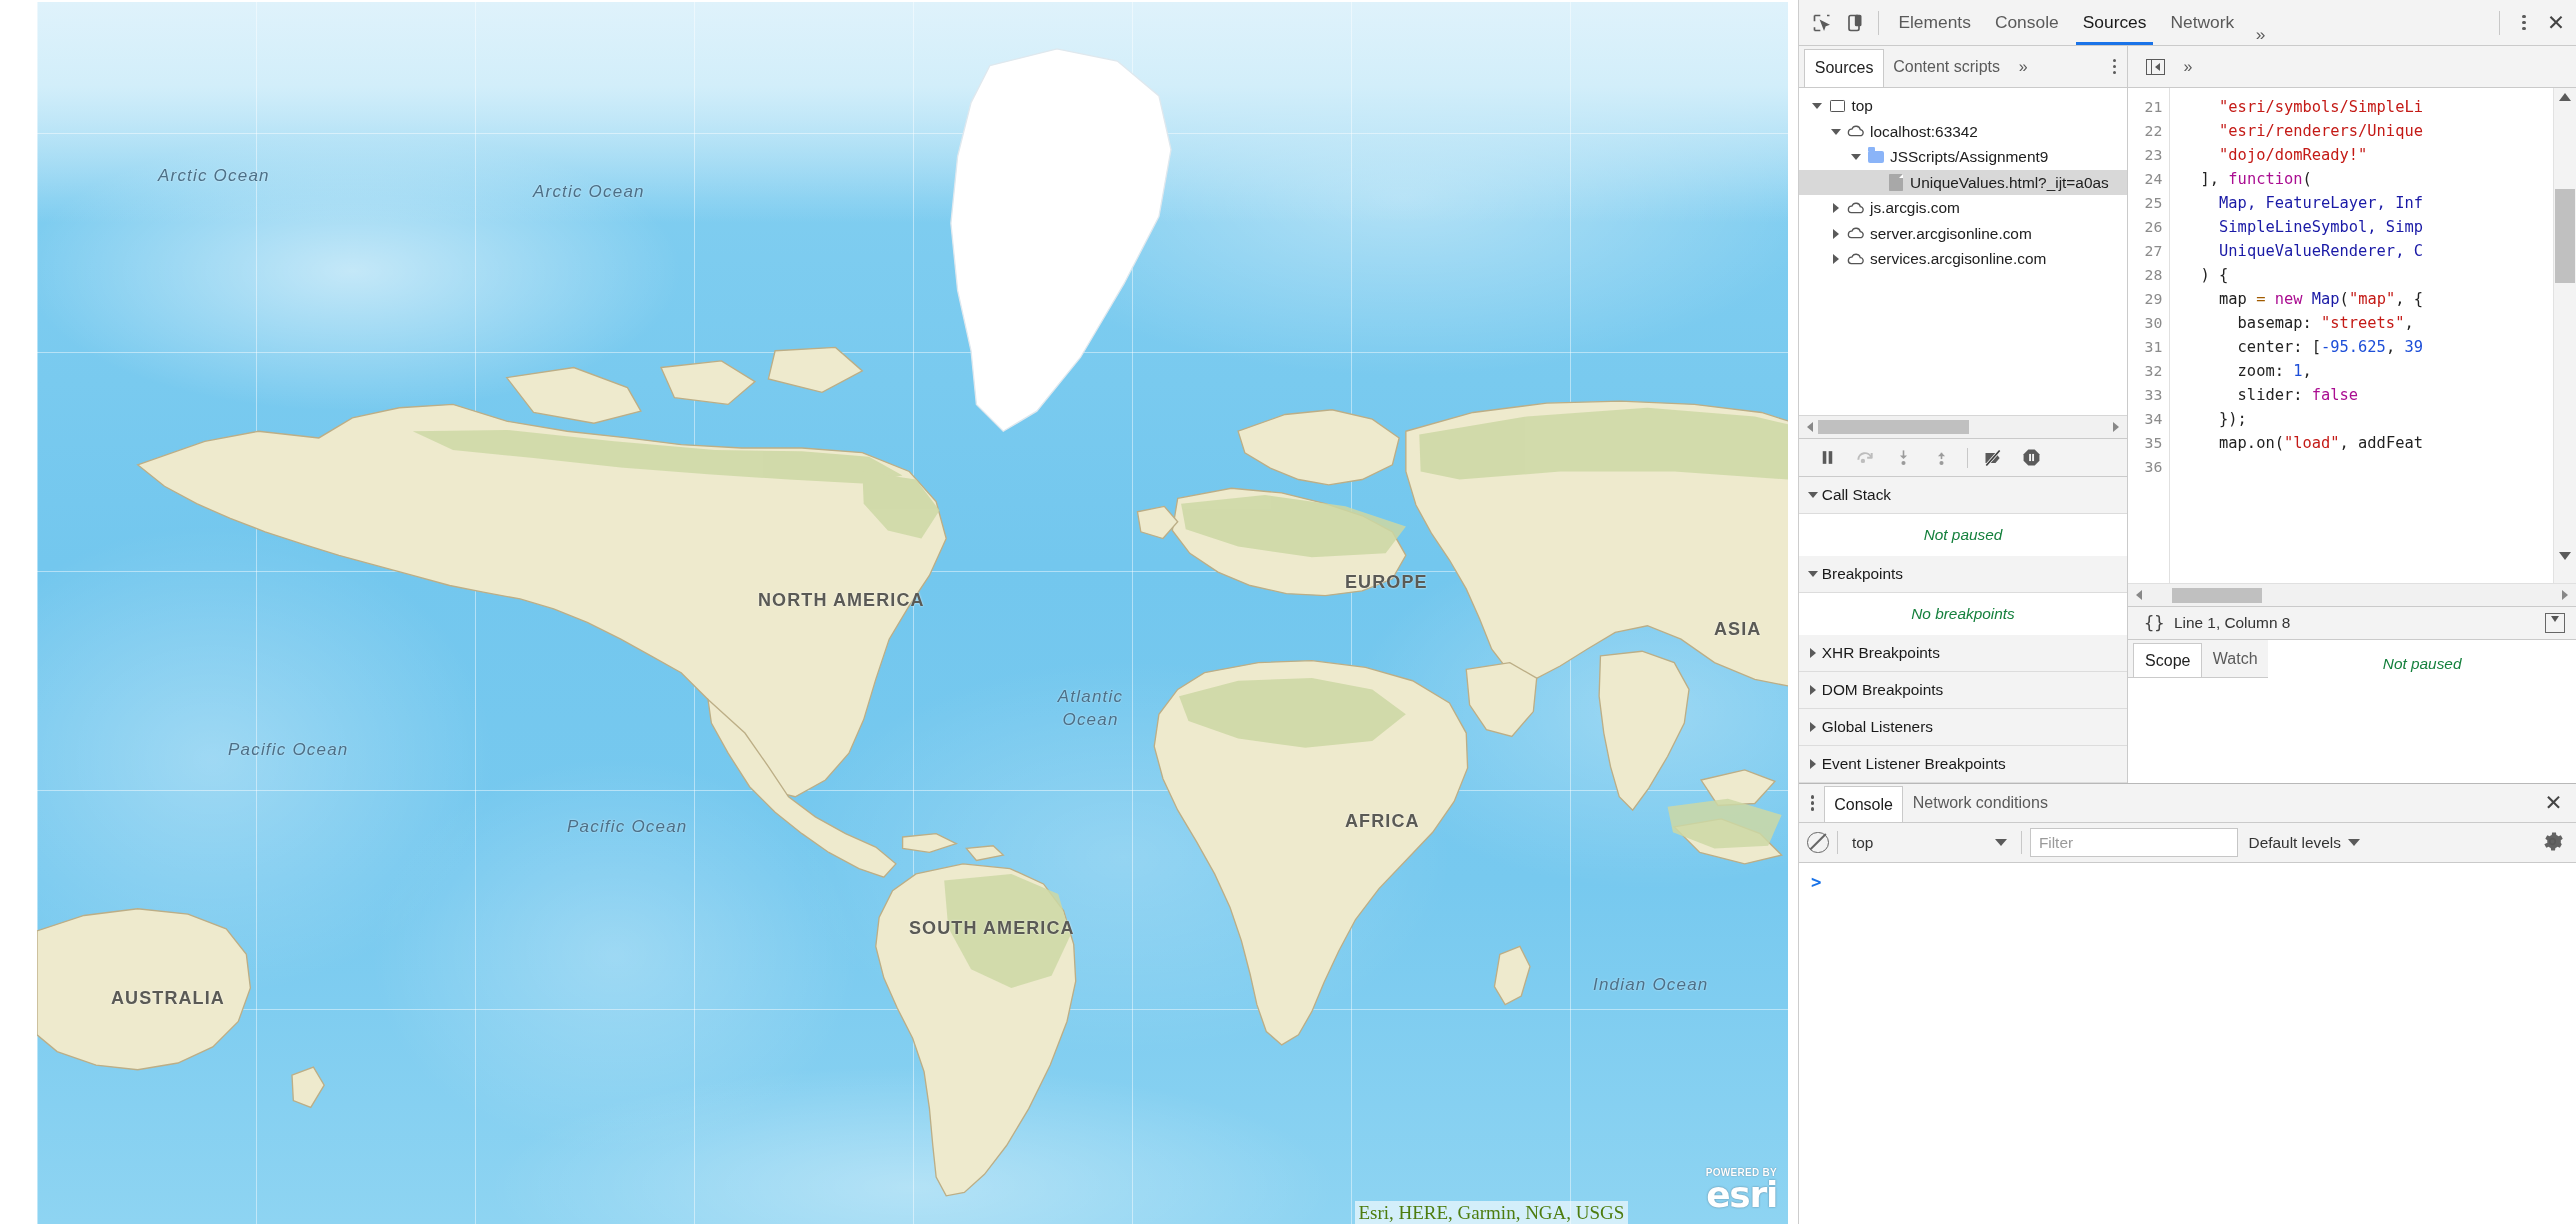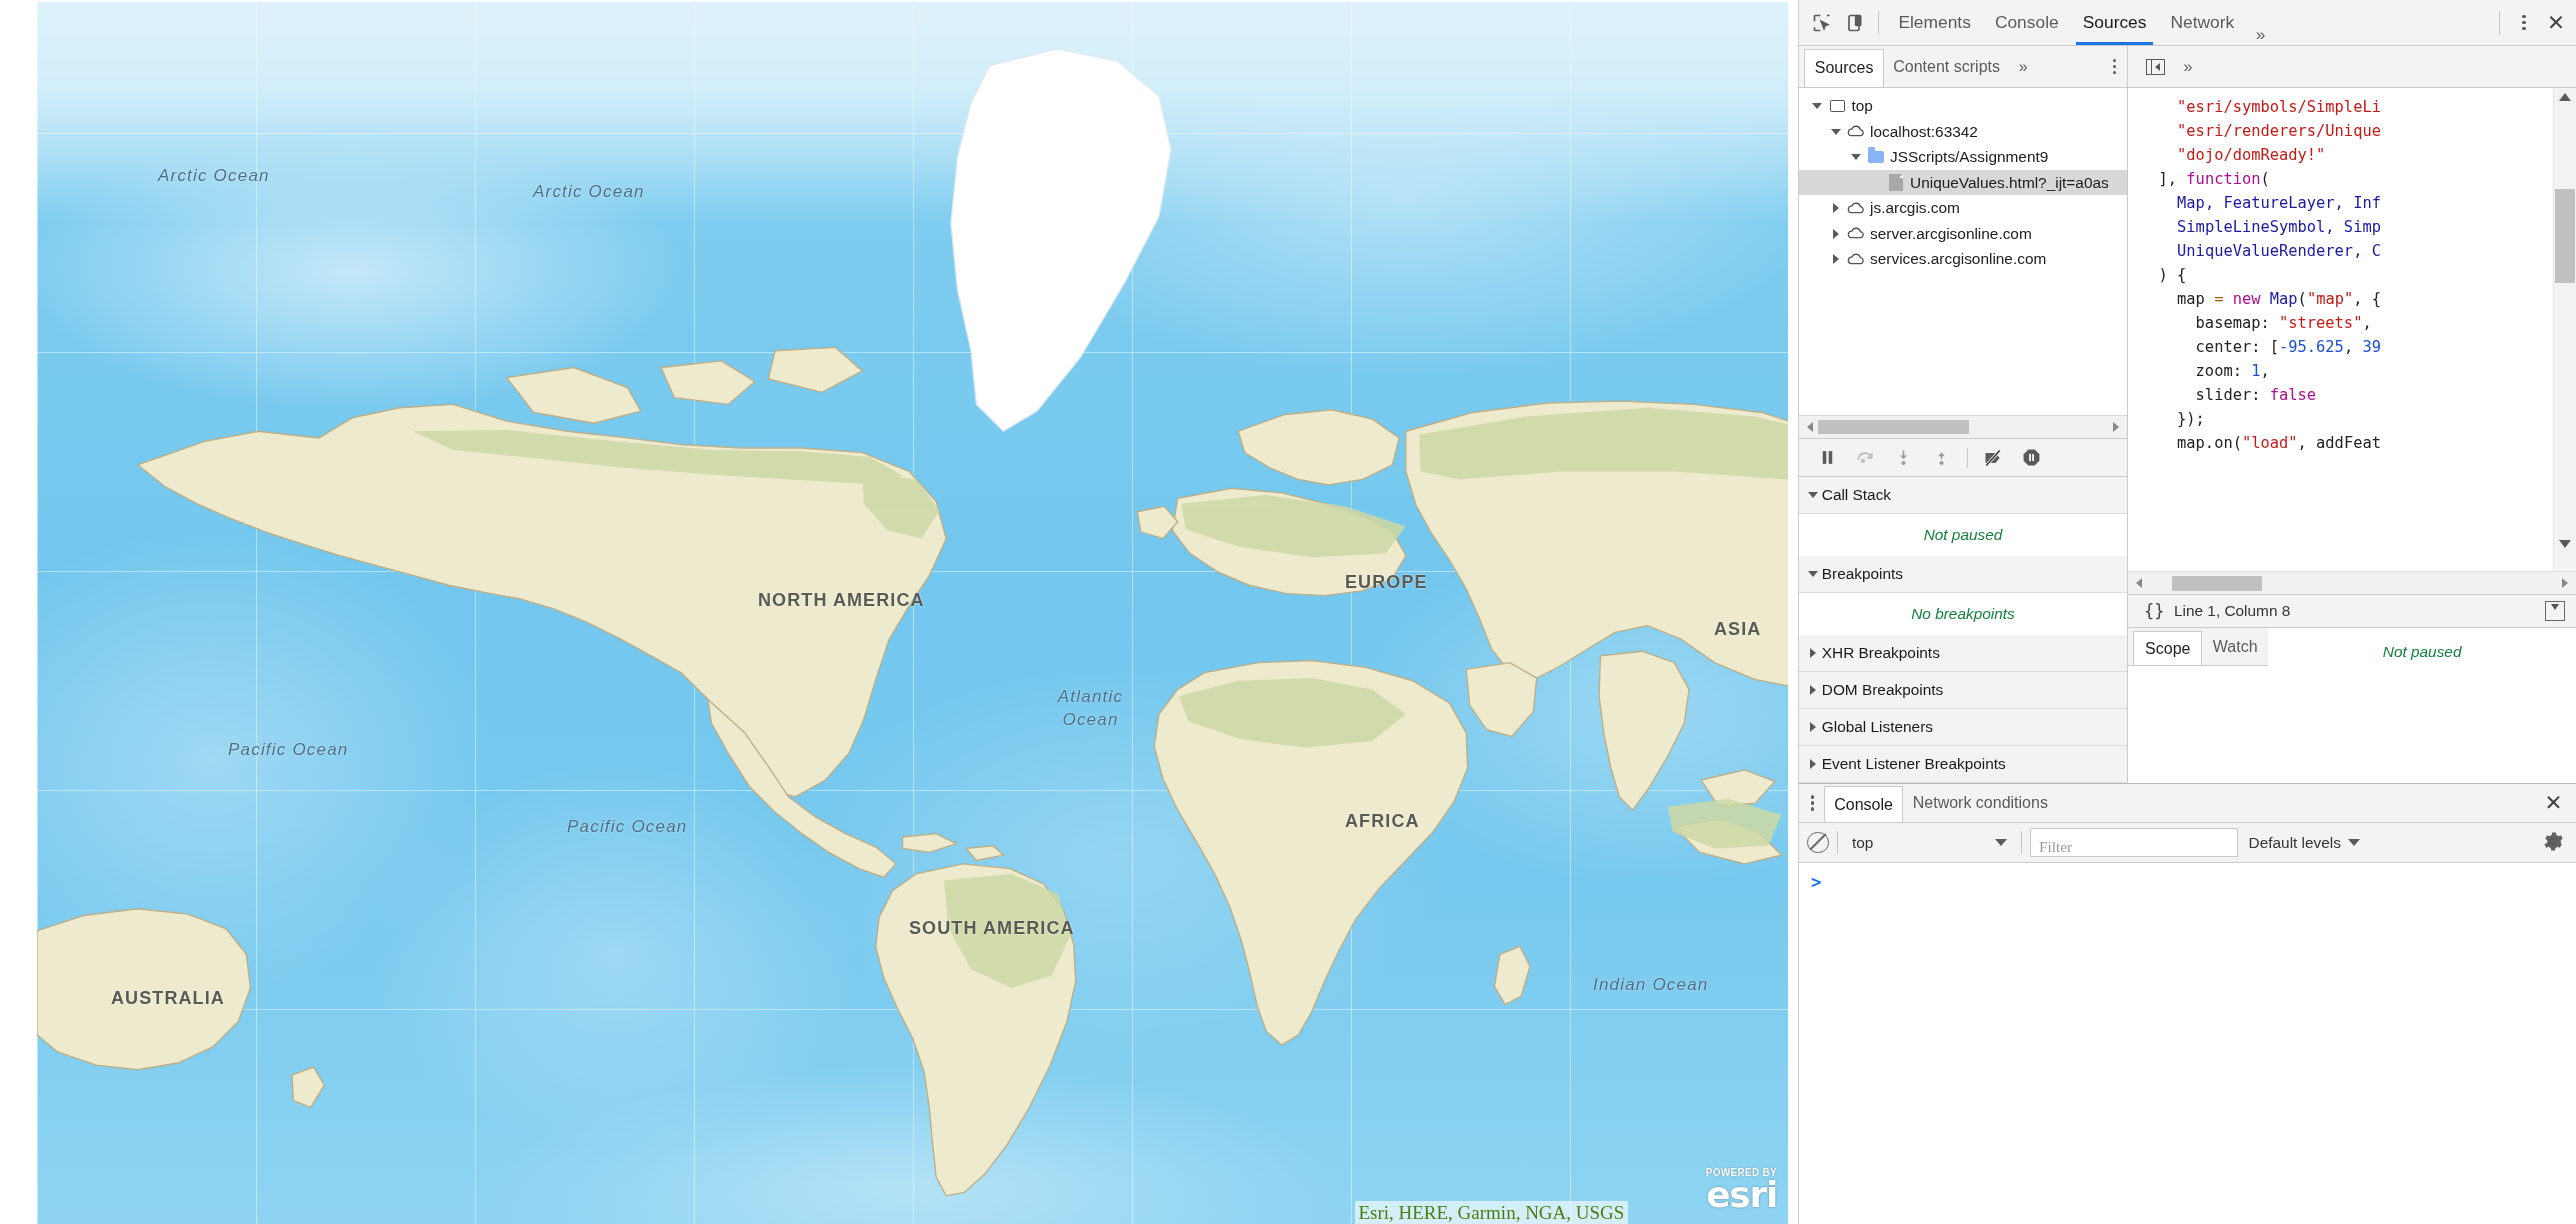--- a/index.html
+++ b/index.html
@@ -272,21 +272,21 @@
   .drawer-tabs .kebab-wrap { display: flex; align-items: center; padding: 0 9.4px; }
   .drawer-tab { display: flex; align-items: center; padding: 0 9.4px; font-size: 16px; color: #5a5a5a; white-space: nowrap; }
   .drawer-tab.active { background: #fff; color: #1a1a1a; border: 0.7px solid #cacaca; border-bottom: none; margin-top: 2px; }
   .drawer-close { margin-left: auto; display: flex; align-items: center; padding: 0 13.4px; font-size: 21.5px; color: #444; font-weight: 300; }
   .console-toolbar { height: 40px; min-height: 40px; display: flex; align-items: center; background: #f3f3f3; border-bottom: 0.7px solid #cacaca; padding: 0 8px; gap: 4px; }
   .ban-icon { width: 21.5px; height: 21.5px; border: 1.7px solid #666; border-radius: 50%; position: relative; }
   .ban-icon::after { content: ""; position: absolute; left: -1.3px; top: 8px; width: 21.5px; height: 1.7px; background: #666; transform: rotate(-45deg); transform-origin: center; }
   .ctx-select { display: flex; align-items: center; width: 168px; height: 29.5px; padding: 0 6.7px; font-size: 15.4px; color: #333; }
   .ctx-select .cs-caret { margin-left: auto; width: 0; height: 0; border-left: 6px solid transparent; border-right: 6px solid transparent; border-top: 7.4px solid #5a5a5a; }
   .c-vsep { width: 0.7px; height: 23px; background: #c8c8c8; margin: 0 4px; }
-  .filter-input { width: 208px; height: 29.5px; border: 0.7px solid #c6c6c6; background: #fff; display: flex; align-items: flex-end; padding: 0 8px; font-size: 15.4px; color: #9a9a9a; font-family: Liberation Serif, serif; }
+  .filter-input { width: 208px; height: 29.5px; border: 0.7px solid #c6c6c6; background: #fff; display: flex; align-items: center; padding: 0 8px; font-size: 15.4px; color: #9a9a9a; }
   .levels { display: flex; align-items: center; gap: 6.7px; font-size: 15.4px; color: #333; padding: 0 6.7px; }
   .levels .cs-caret { width: 0; height: 0; border-left: 6px solid transparent; border-right: 6px solid transparent; border-top: 7.4px solid #5a5a5a; }
   .gear { margin-left: auto; padding-right: 4px; }
   .console-body { flex: 1 1 auto; background: #fff; padding: 9.4px 0 0 12px; }
   .prompt-row { display: flex; align-items: flex-start; height: 27px; }
   .prompt-caret { color: #1a73e8; font-size: 17.4px; font-weight: bold; font-family: "DejaVu Sans Mono", monospace; }
 </style>
 </head>
 <body>
 
@@ -608,20 +608,36 @@
                 <i></i>
                 <b>
                   <span class="tri-left"></span>
                 </b>
               </span>
           </div>
           <div class="dt-overflow" style="font-size:16px;">»</div>
         </div>
 
         <div class="code-wrap">
+          <div class="gutter" id="gutter">21
+22
+23
+24
+25
+26
+27
+28
+29
+30
+31
+32
+33
+34
+35
+36</div>
           <div class="code" id="code"><span class="tok-plain">    </span><span class="tok-str">"esri/symbols/SimpleLi</span>
 <span class="tok-plain">    </span><span class="tok-str">"esri/renderers/Unique</span>
 <span class="tok-plain">    </span><span class="tok-str">"dojo/domReady!"</span>
 <span class="tok-plain">  ], </span><span class="tok-kw">function</span><span class="tok-plain">(</span>
 <span class="tok-plain">    </span><span class="tok-id">Map, FeatureLayer, Inf</span>
 <span class="tok-plain">    </span><span class="tok-id">SimpleLineSymbol, Simp</span>
 <span class="tok-plain">    </span><span class="tok-id">UniqueValueRenderer, C</span>
 <span class="tok-plain">  ) {</span>
 <span class="tok-plain">    map </span><span class="tok-op">=</span><span class="tok-plain"> </span><span class="tok-kw">new</span><span class="tok-plain"> </span><span class="tok-id">Map</span><span class="tok-plain">(</span><span class="tok-str">"map"</span><span class="tok-plain">, {</span>
 <span class="tok-plain">      basemap: </span><span class="tok-str">"streets"</span><span class="tok-plain">,</span>

